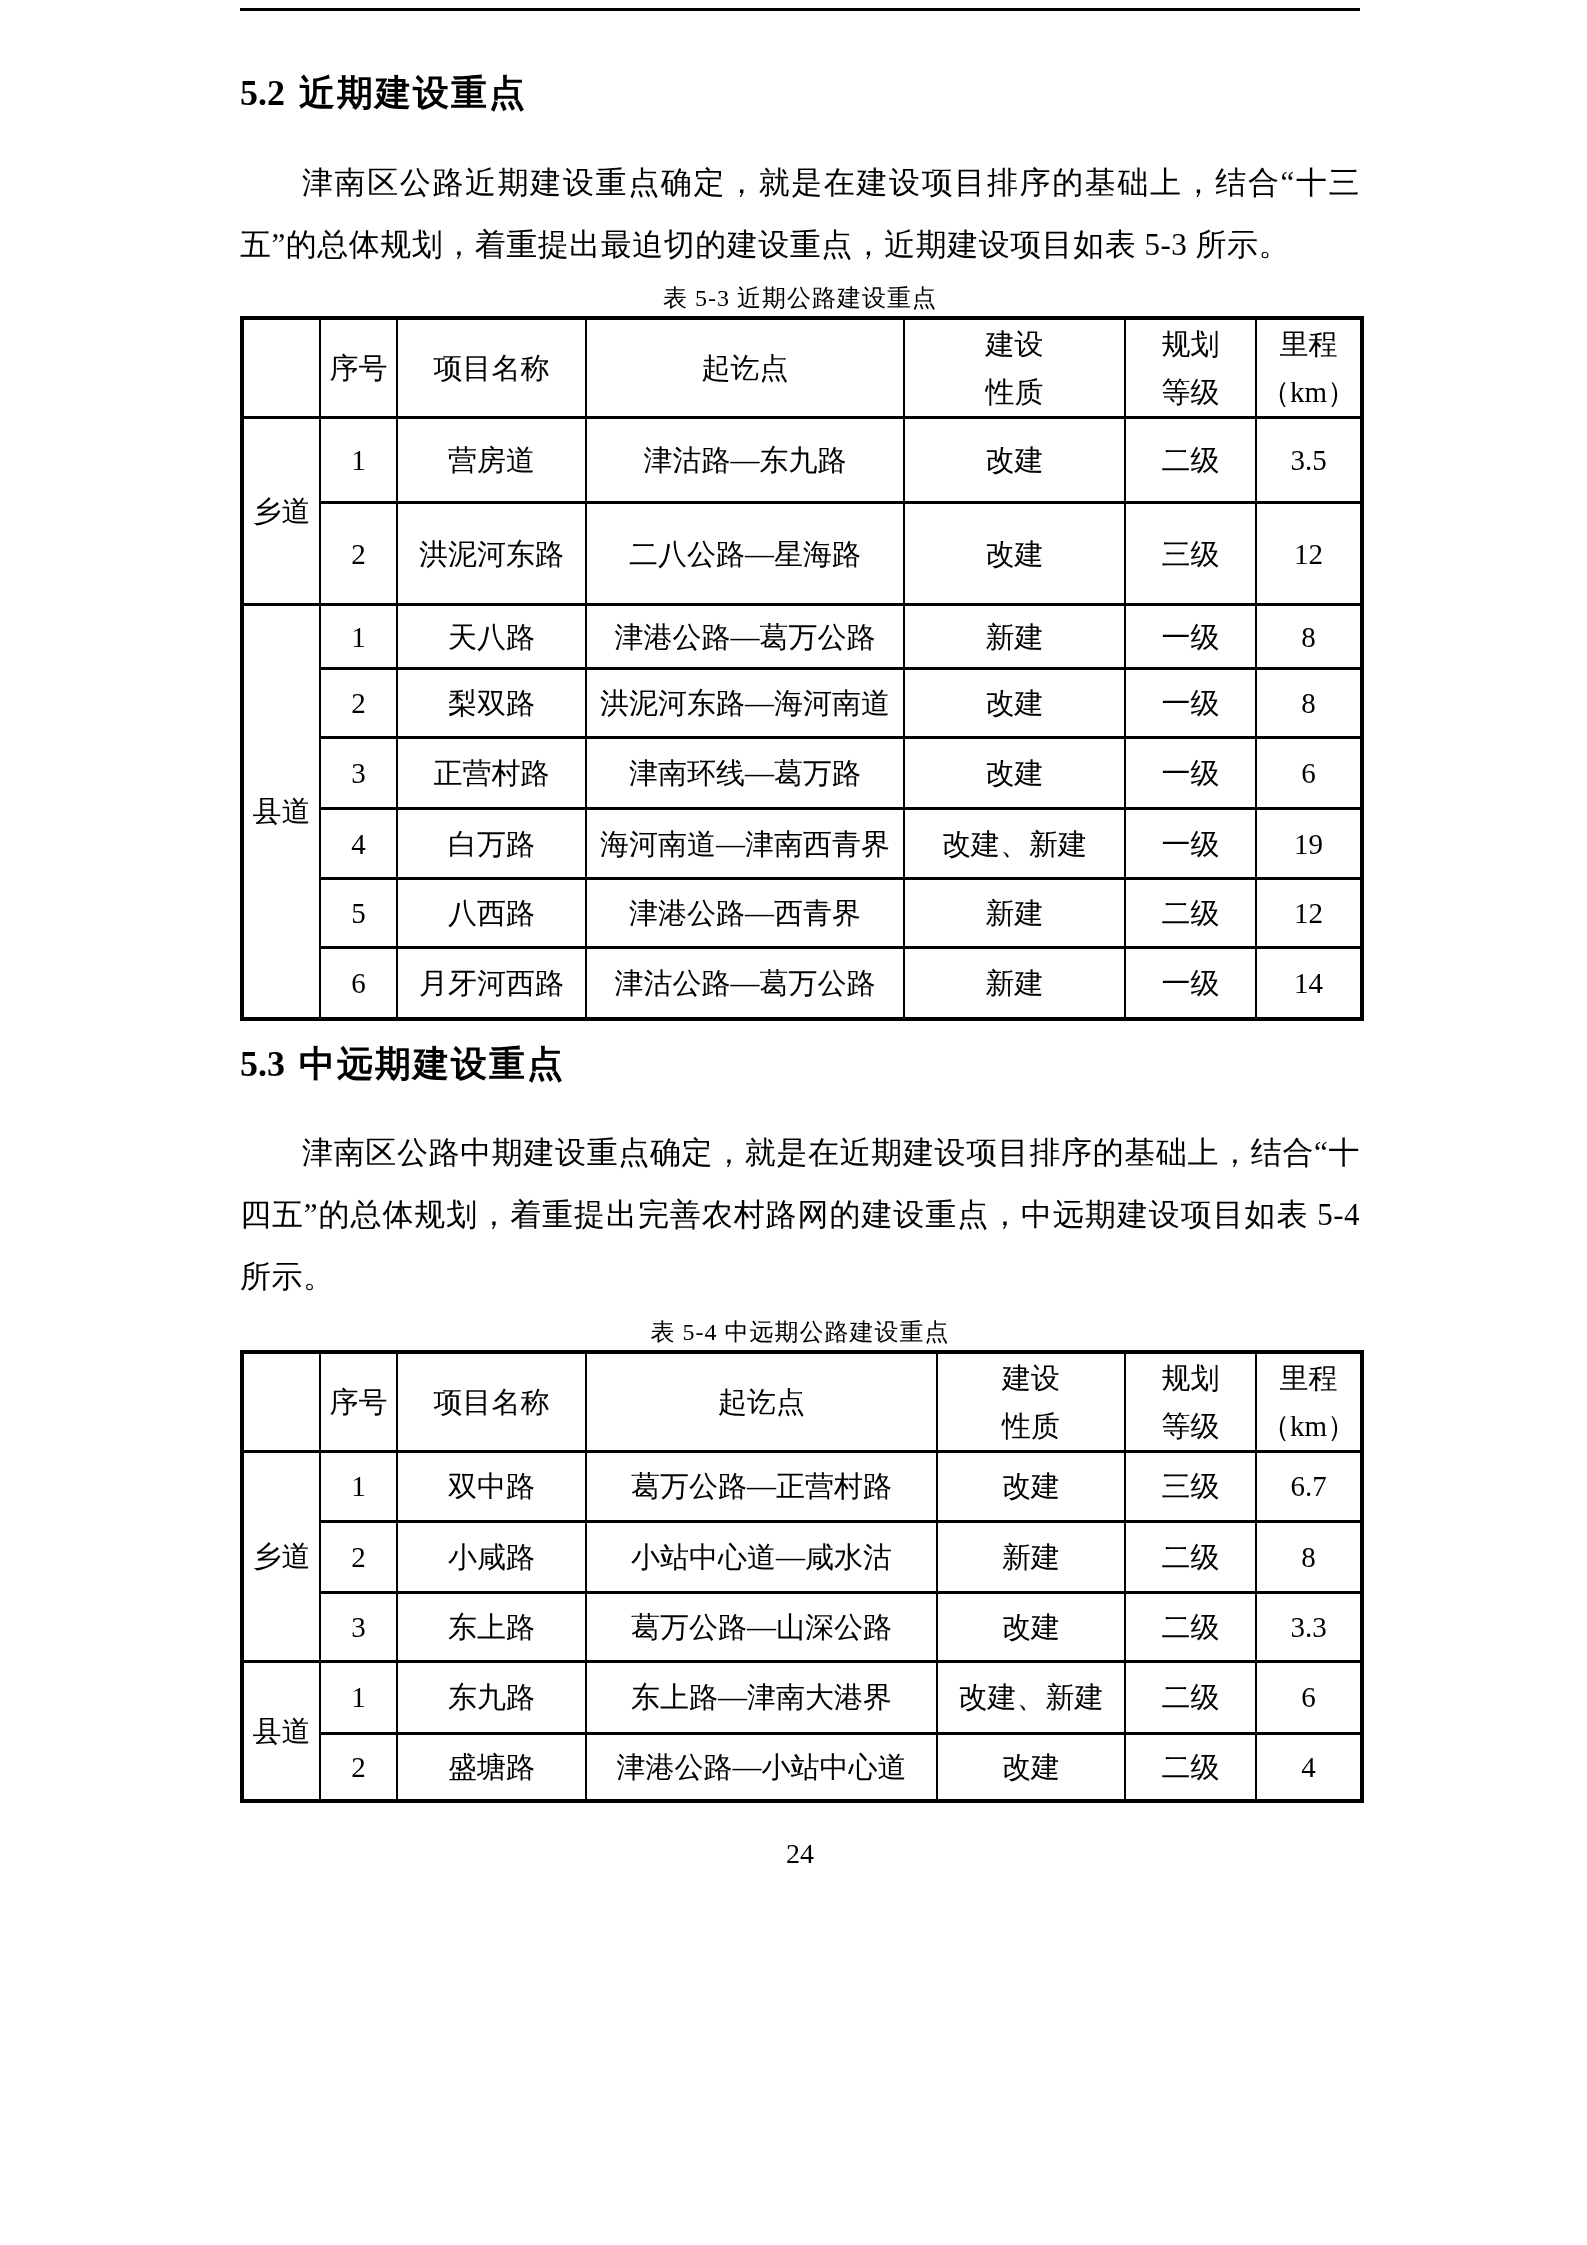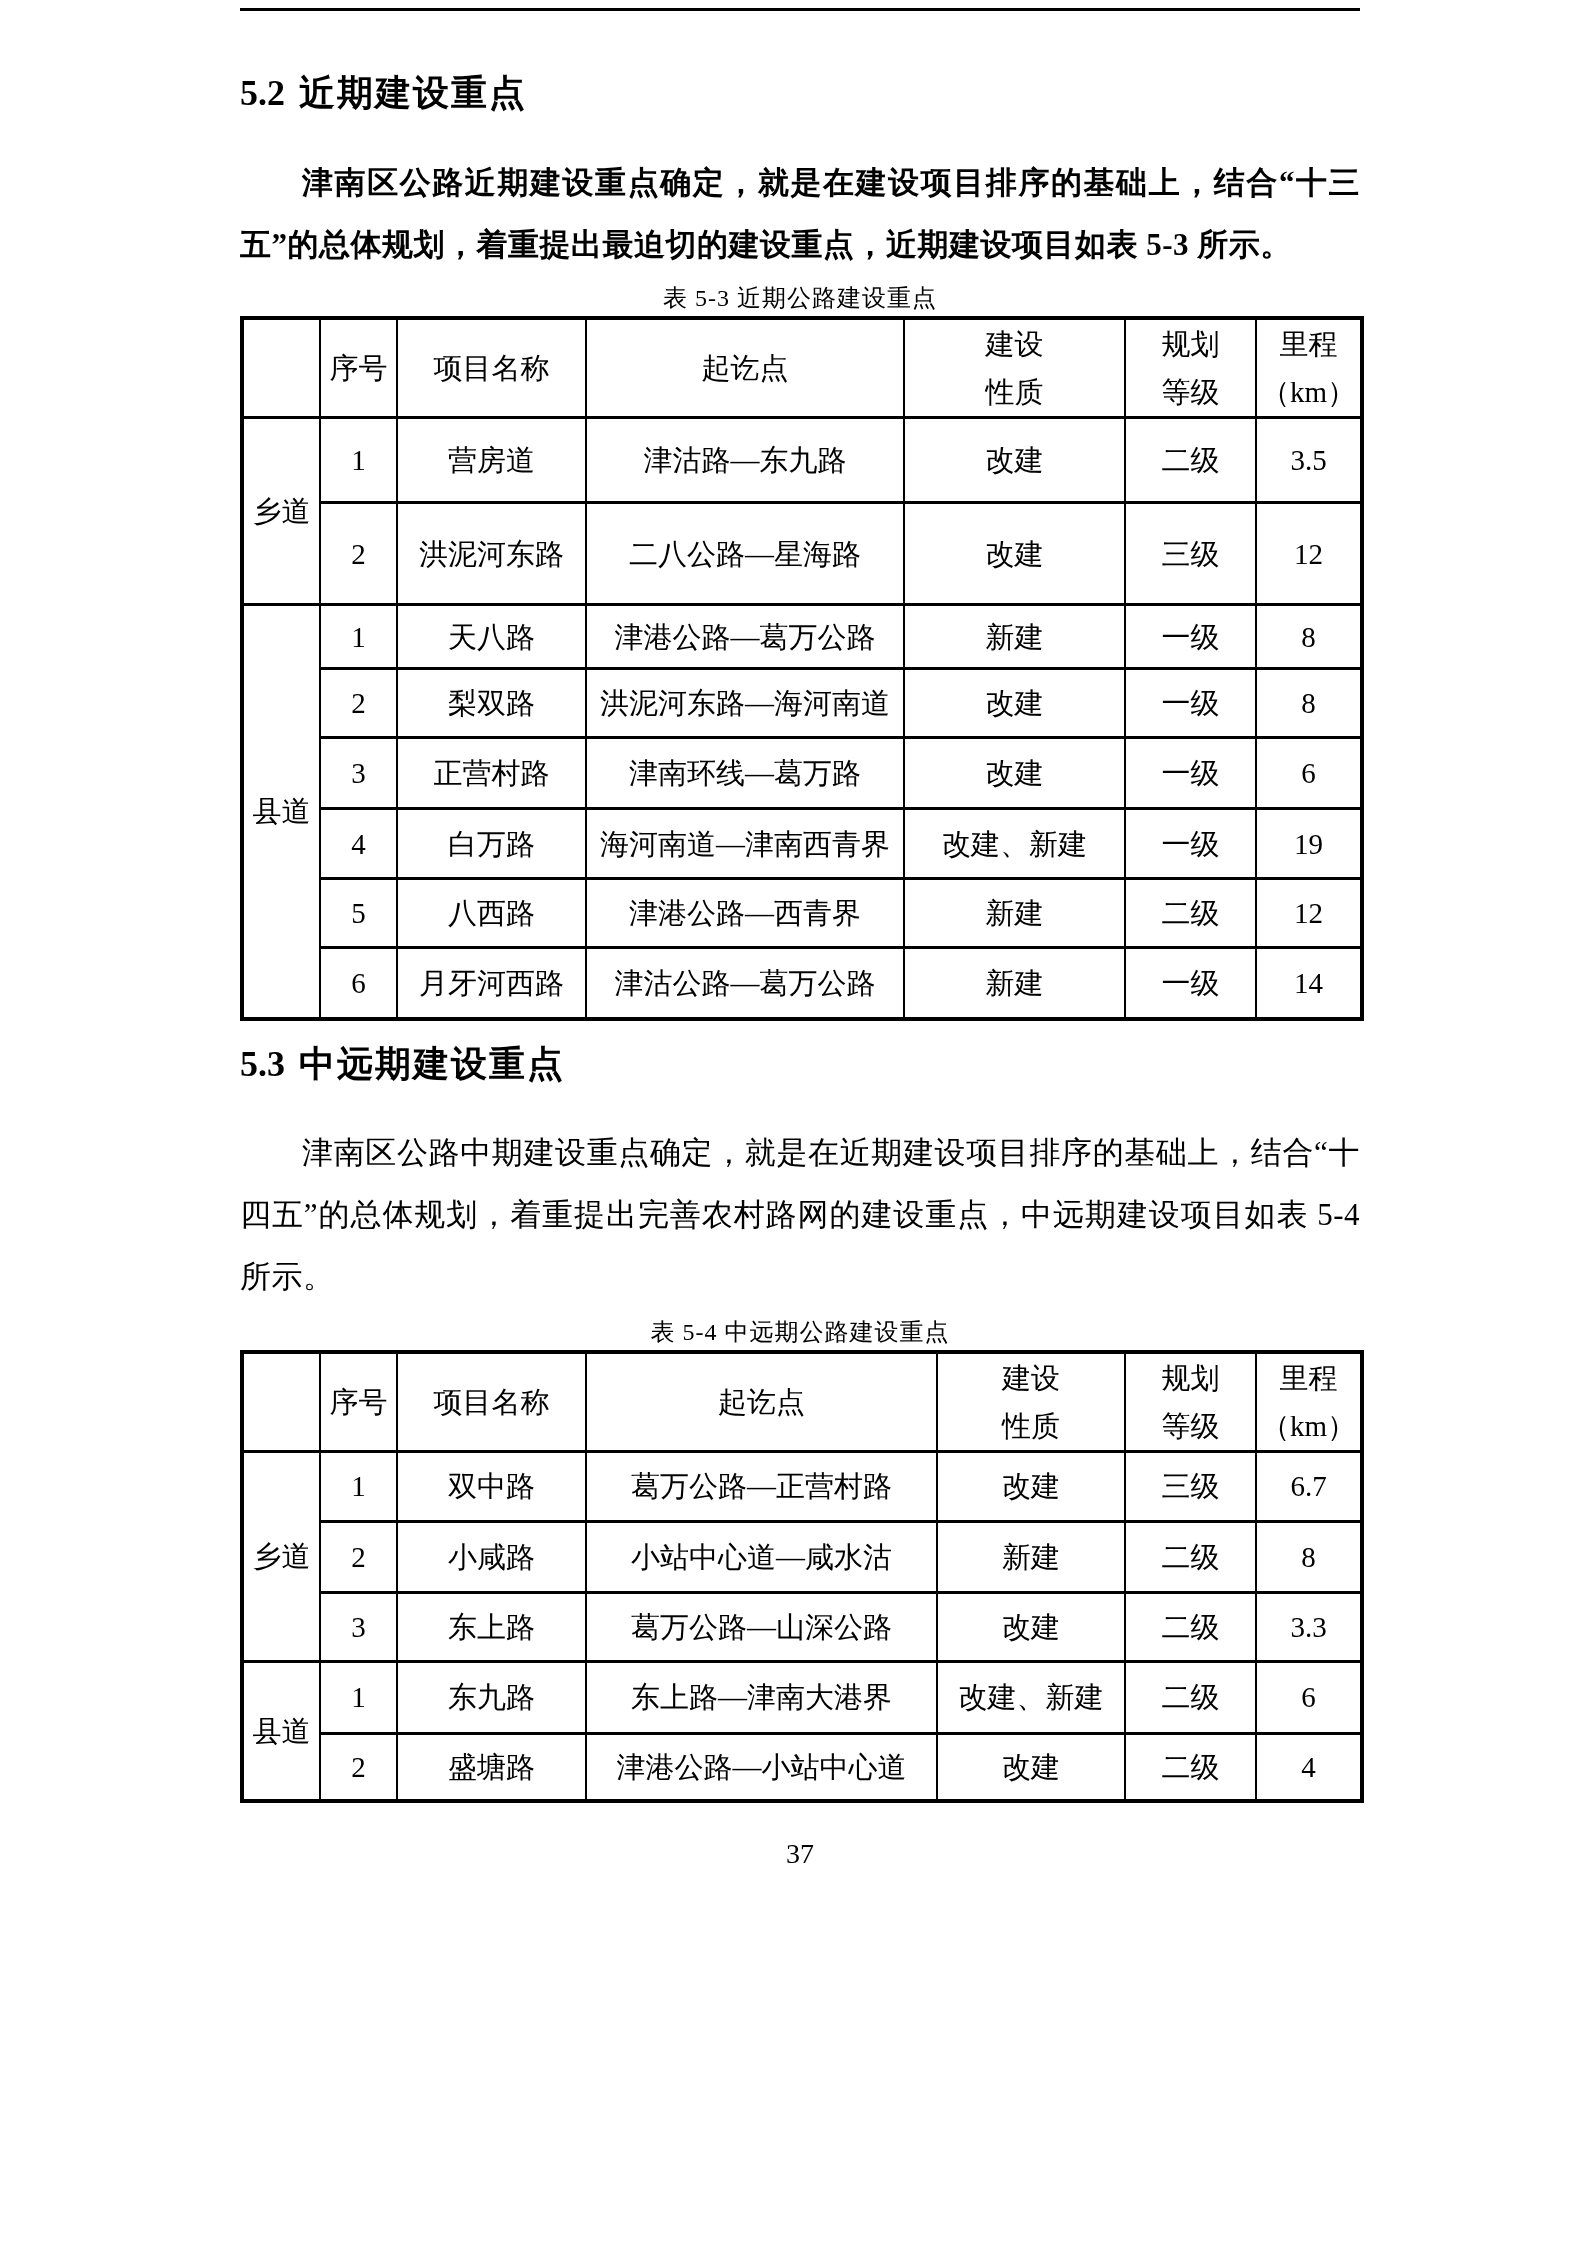--- a/index.html
+++ b/index.html
@@ -41,21 +41,21 @@
   #heading-52 { margin-top: 60px; }
   #heading-53 { margin-top: 21px; }
   .body-paragraph {
     margin: 0;
     font-size: 31px;
     line-height: 62px;
     text-align: justify;
     text-indent: 62px;
     letter-spacing: 0.5px;
   }
-  #paragraph-52 { margin-top: 37px; font-weight: bold; }
+  #paragraph-52 { margin-top: 37px; }
   #paragraph-53 { margin-top: 36px; }
   .table-caption {
     margin: 0;
     font-size: 24px;
     line-height: 36px;
     text-align: center;
     letter-spacing: 1px;
   }
   #caption-53 { margin-top: 4px; }
   #caption-54 { margin-top: 6px; }
@@ -267,15 +267,15 @@
         <td>2</td>
         <td>盛塘路</td>
         <td>津港公路—小站中心道</td>
         <td>改建</td>
         <td>二级</td>
         <td>4</td>
       </tr>
     </tbody>
   </table>
 
-  <p class="page-number">37</p>
+  <p class="page-number">24</p>
 
 </div>
 
 </body></html>

